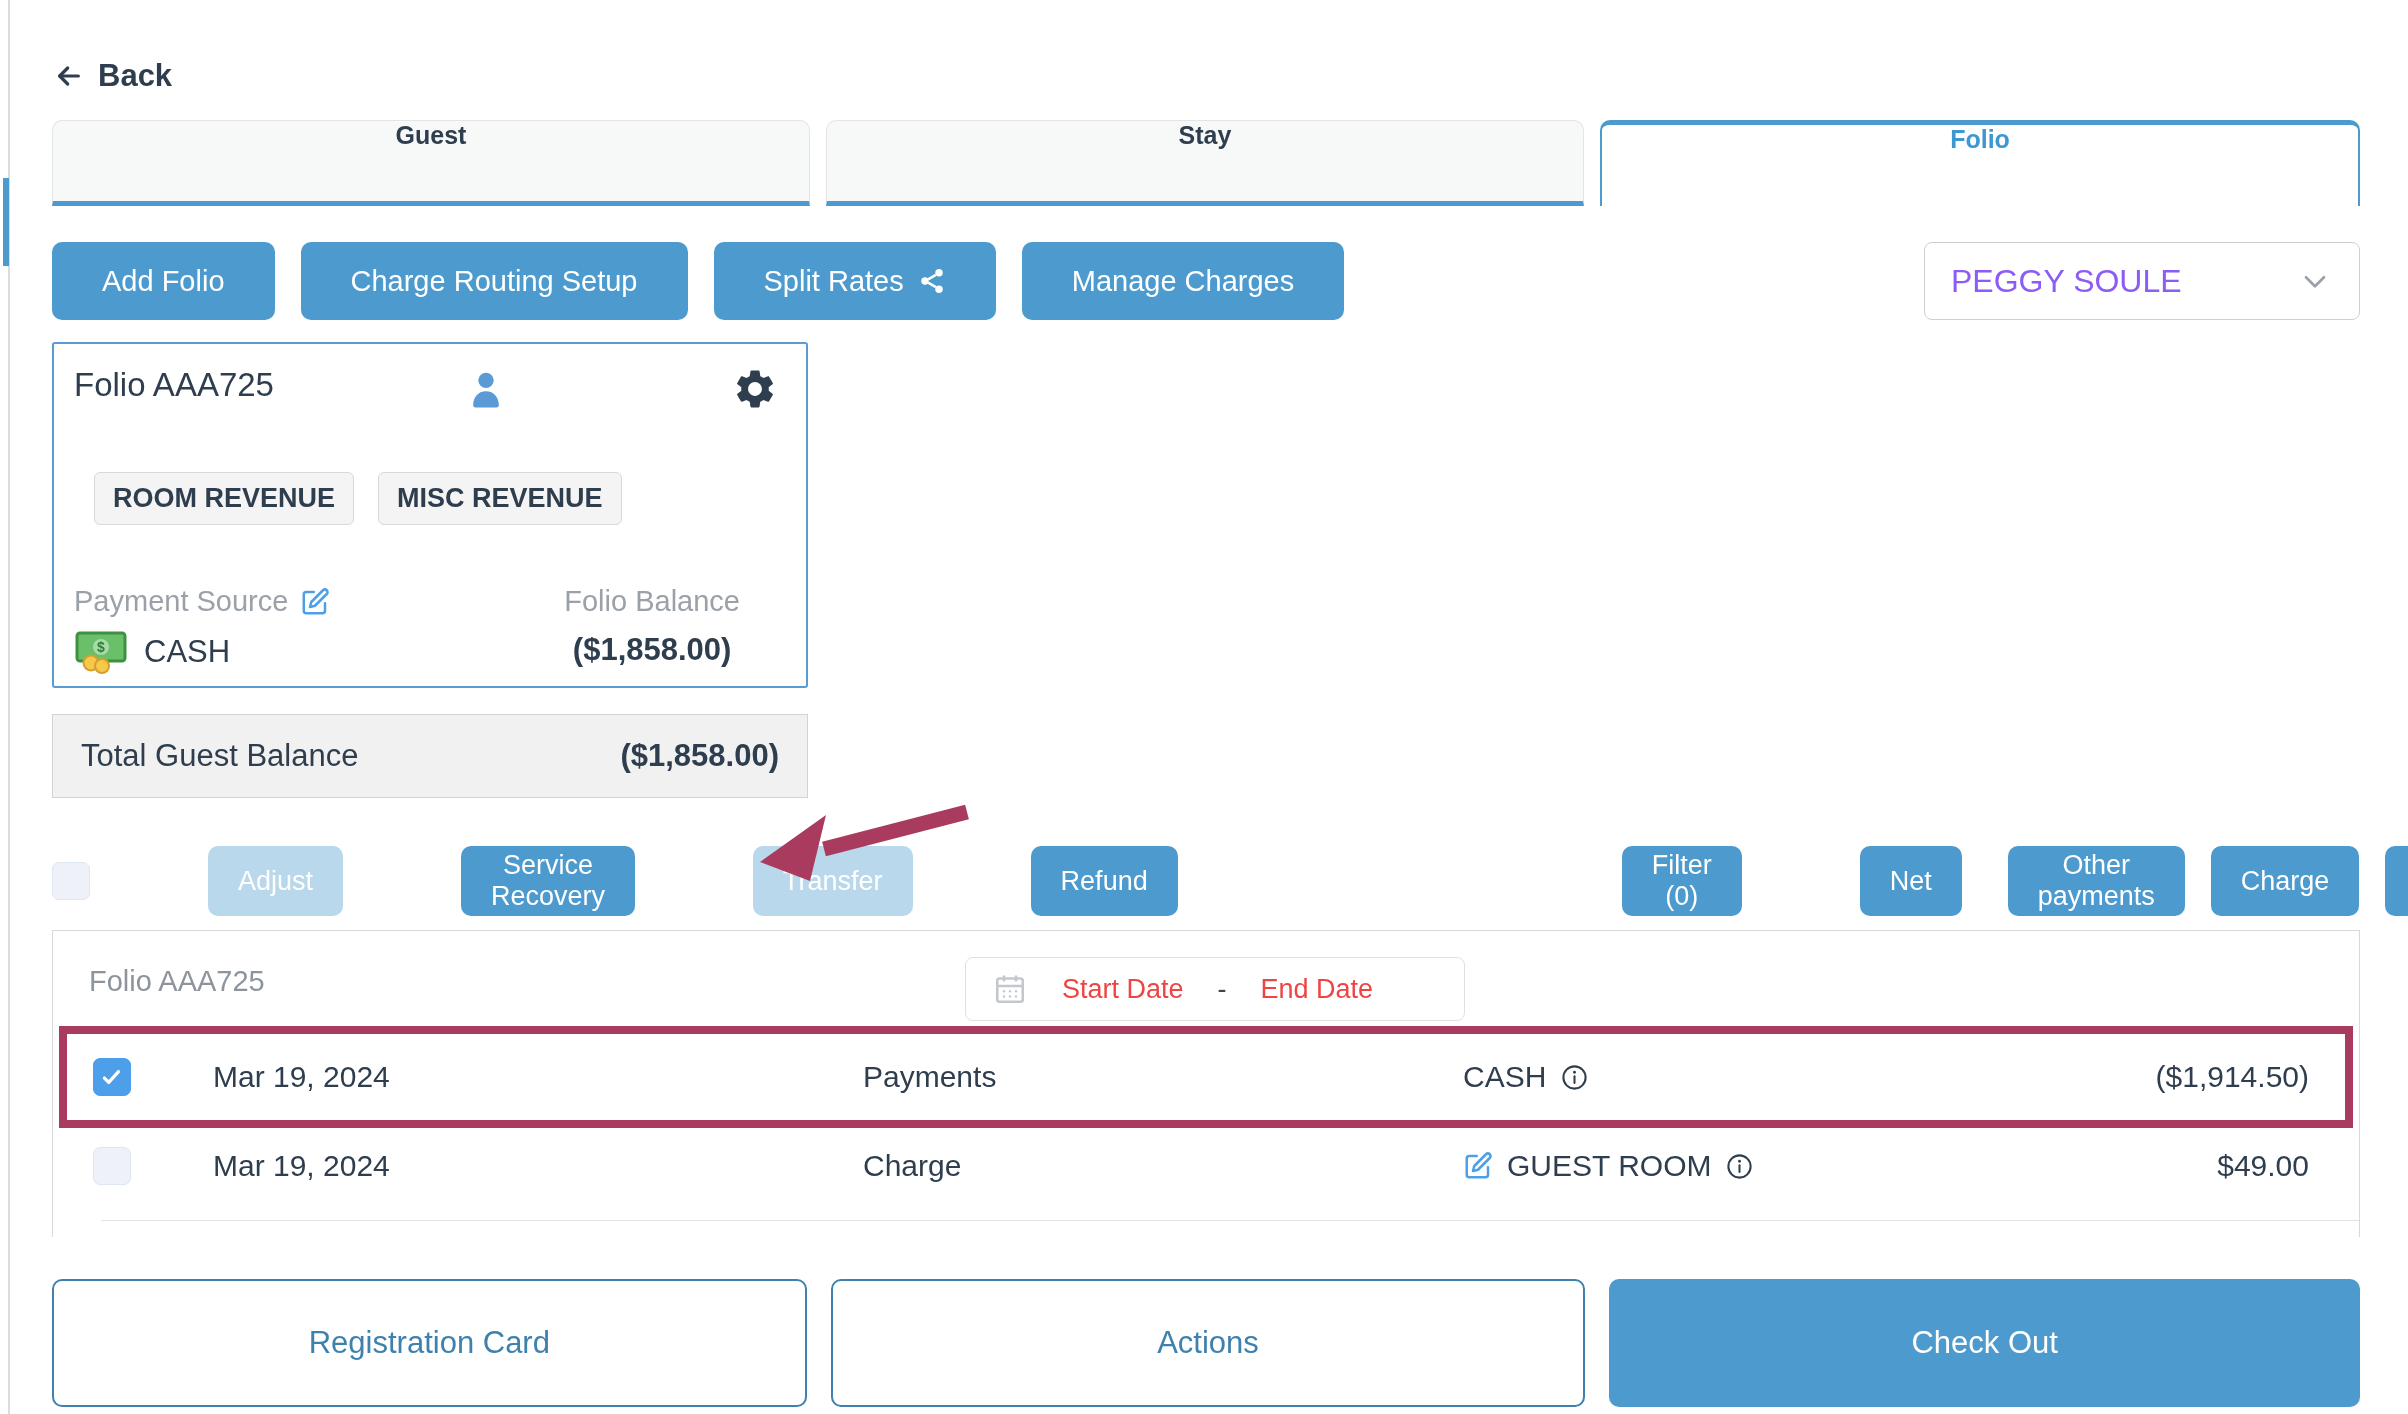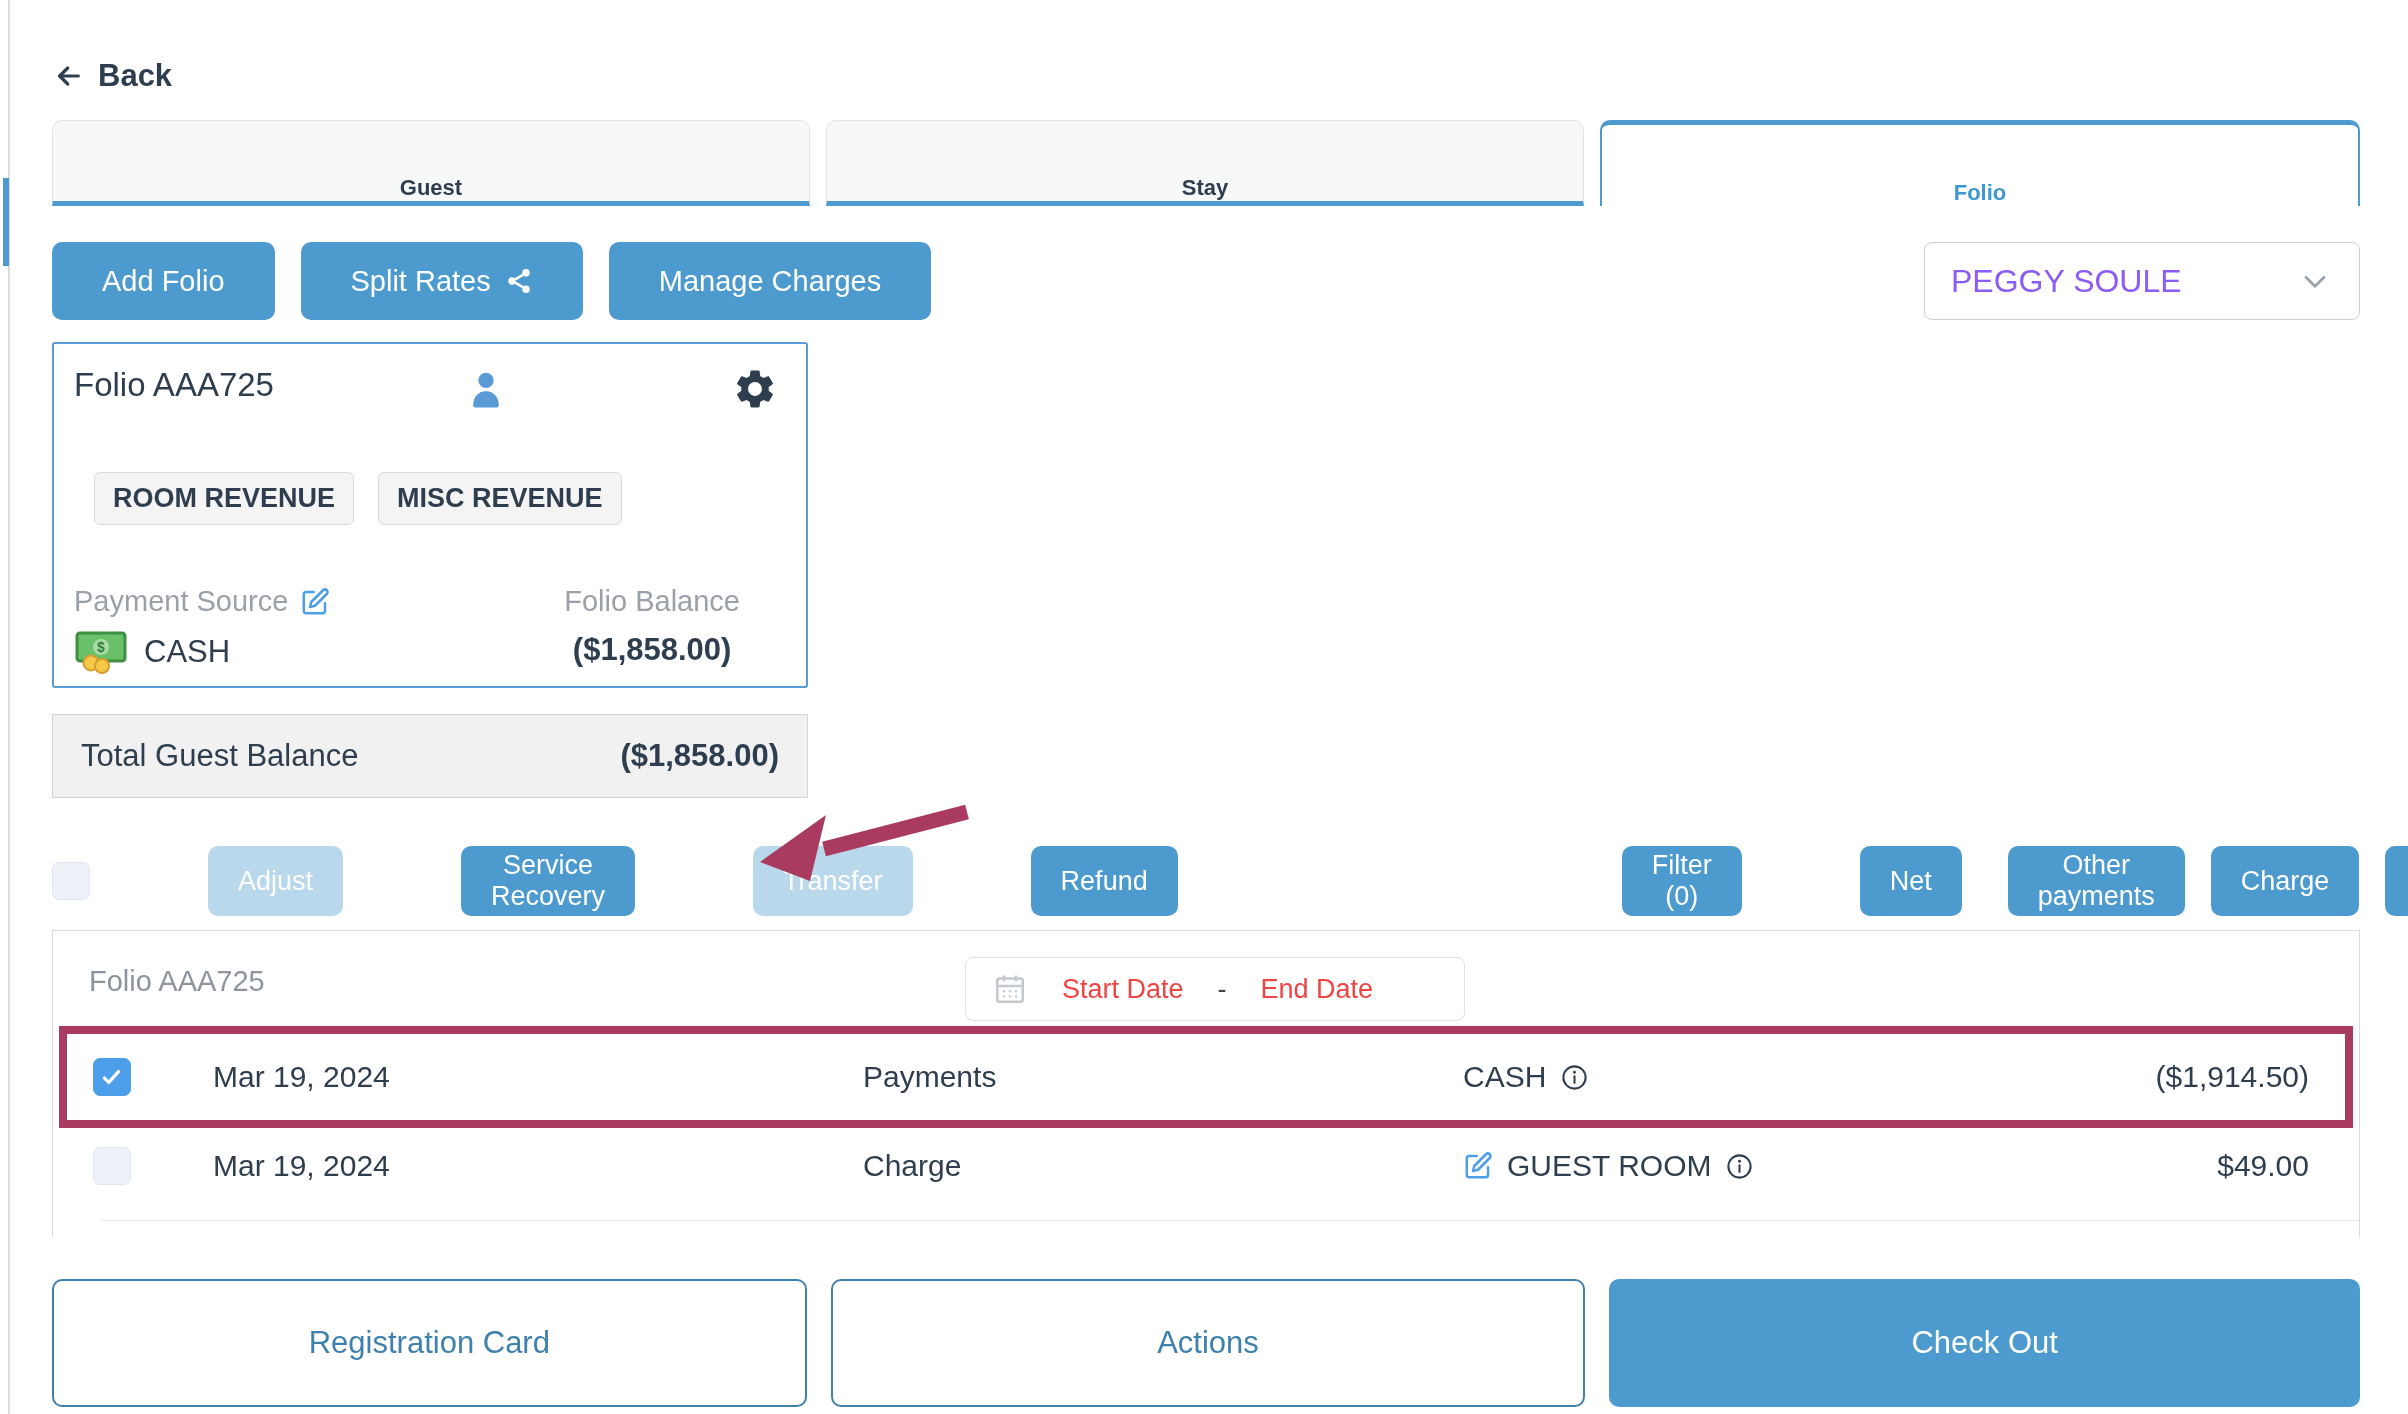--- a/index.html
+++ b/index.html
@@ -16,22 +16,22 @@
 
   .content { padding: 56px 48px 0 52px; position: relative; }
 
   
   .back-row { display: inline-flex; align-items: center; gap: 12px; cursor: pointer; height: 40px; }
   .back-row span { font-size: 31px; font-weight: 600; color: #2f3e4e; }
 
   
   .tabs { display: flex; gap: 16px; margin-top: 24px; height: 86px; }
   .tab {
-    flex: 1; display: flex; align-items: flex-end; justify-content: center;
-    font-size: 22px; font-weight: 600; color: #2f3e4e;
+    flex: 1; display: flex; align-items: flex-start; justify-content: center;
+    font-size: 25px; font-weight: 600; color: #2f3e4e;
     background: #f7f8f8; border: 1px solid #e4e4e4; border-bottom: 5px solid #4d9bce;
     border-radius: 10px 10px 0 0; cursor: pointer;
   }
   .tab.active {
     background: #ffffff; color: #3d97d3;
     border: 2px solid #4d9bce; border-top-width: 5px; border-bottom: none;
   }
 
   
   .toolbar { display: flex; align-items: center; gap: 26px; margin-top: 36px; }
@@ -150,20 +150,23 @@
       </div>
     <div class="tab active">
         <span>Folio</span>
       </div>
   </div>
 
   
   <div class="toolbar">
     <button class="btn btn-lg">
         <span>Add Folio</span>
+      </button>
+    <button class="btn btn-lg">
+        <span>Charge Routing Setup</span>
       </button>
     <button class="btn btn-lg">
       <span>Split Rates</span>
       <svg width="28" height="28" viewBox="0 0 24 24">
           <circle cx="18" cy="5" r="3.2" fill="#fff"></circle>
           <circle cx="6" cy="12" r="3.2" fill="#fff"></circle>
           <circle cx="18" cy="19" r="3.2" fill="#fff"></circle>
           <path d="M8.7 10.6l6.6-3.8M8.7 13.4l6.6 3.8" stroke="#fff" stroke-width="2.2" fill="none"></path>
         </svg>
     </button>

